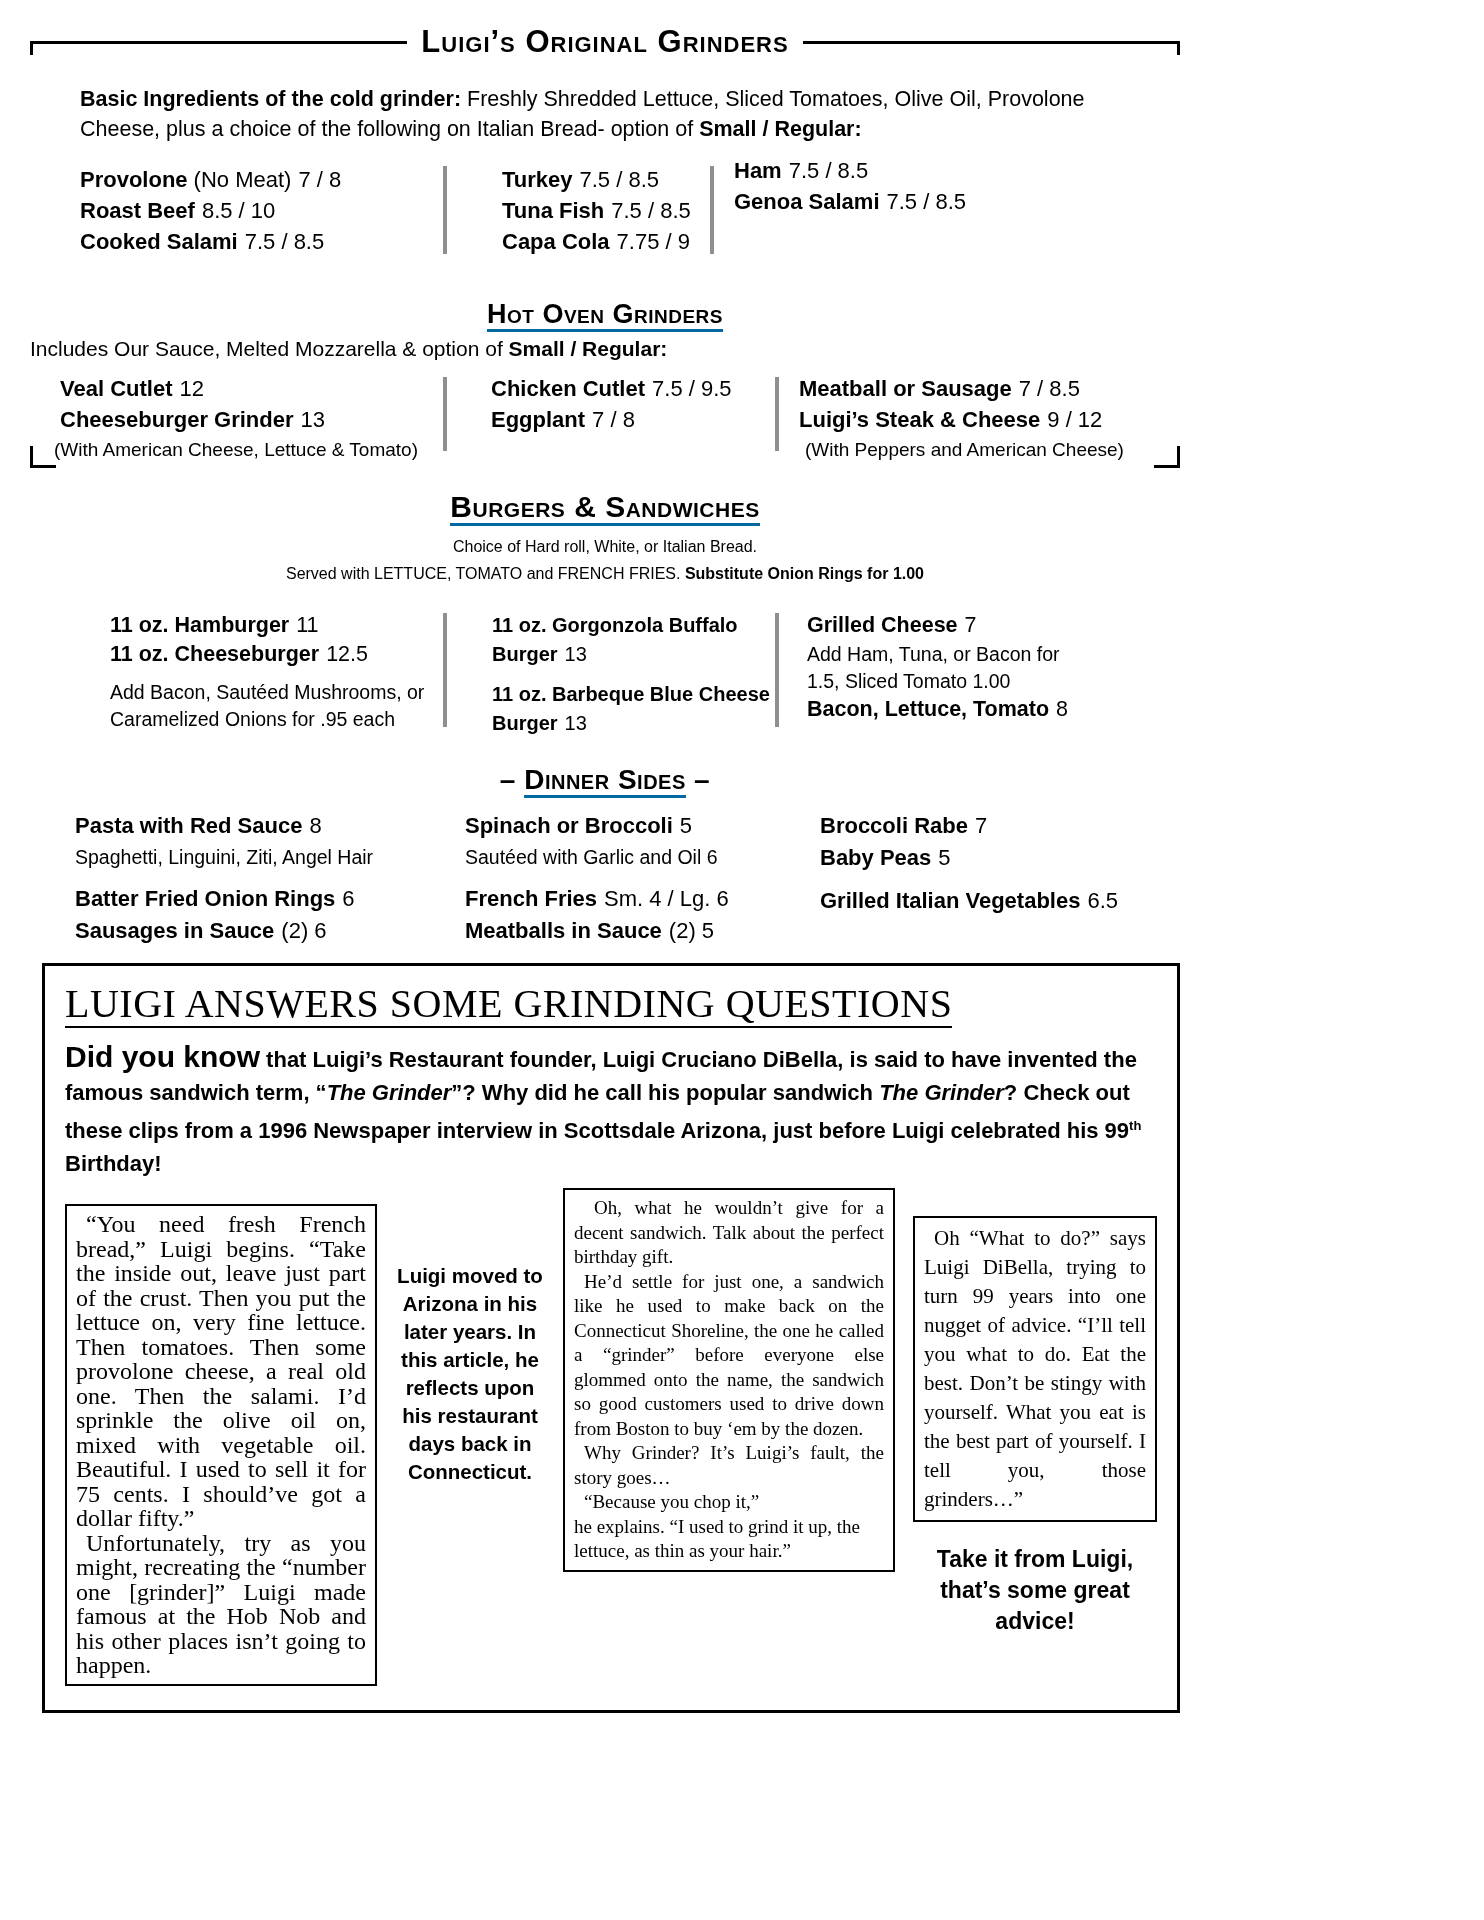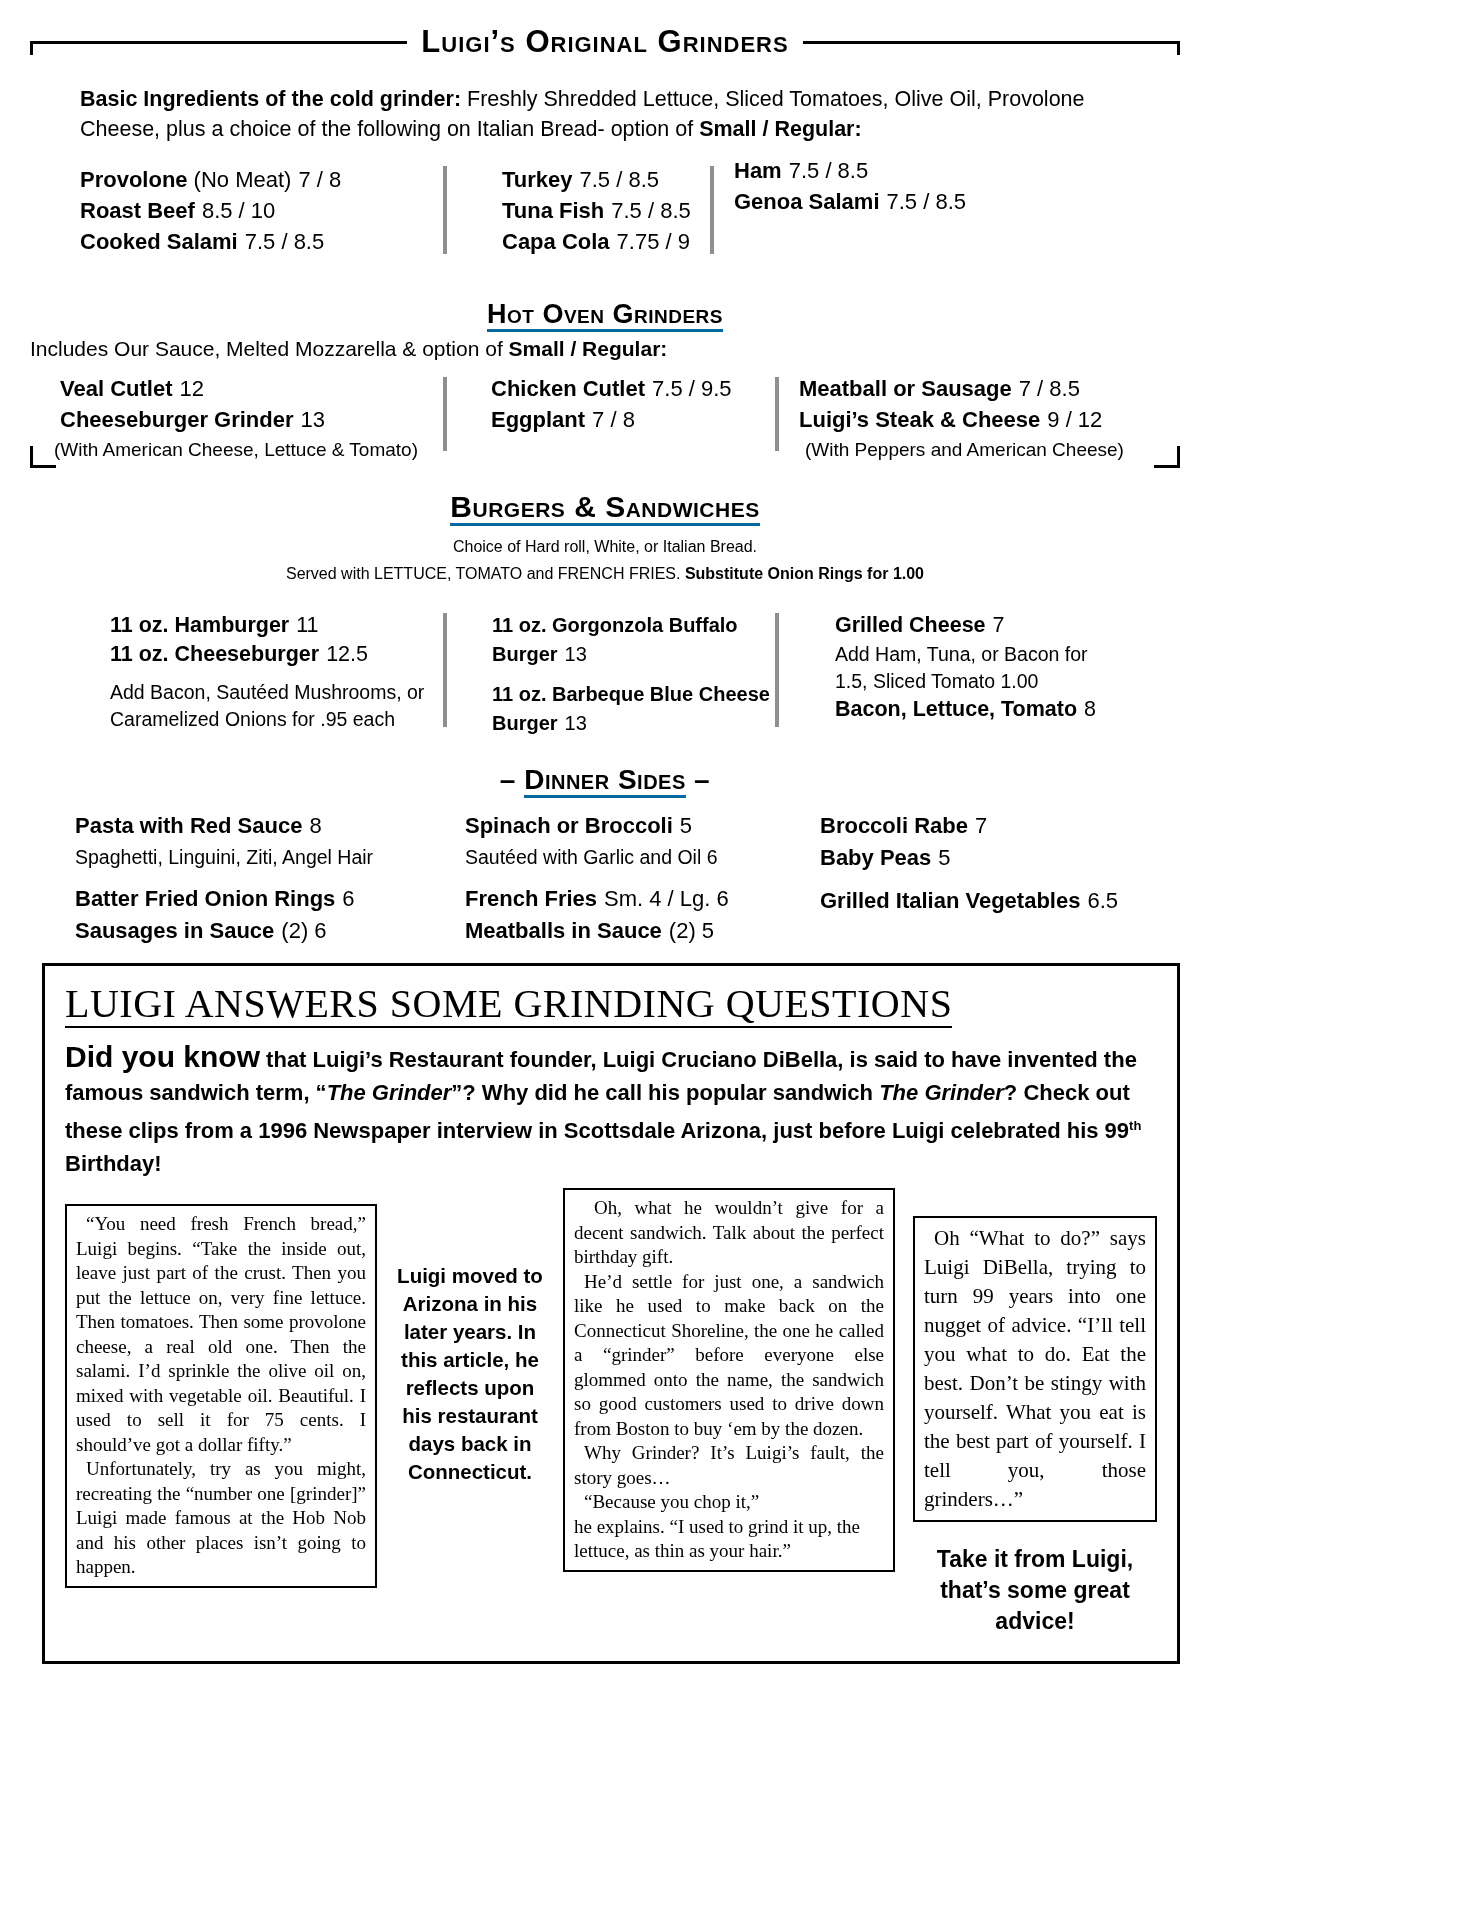--- a/index.html
+++ b/index.html
@@ -48,21 +48,21 @@
   .col-note { font-size:19px; font-weight:normal; line-height:24px; margin-top:3px; white-space:nowrap; }
   .hot-col1 .col-note { margin-left:-6px; }
   .hot-col3 .col-note { margin-left:6px; }
 
   .burgers-heading { font-size:30px; margin-top:22px; }
   .center-sub { text-align:center; font-size:16px; line-height:27px; }
   .burgers-sub1 { margin-top:9px; }
   .burger-cols { margin-top:24px; }
   .burger-col1 { width:413px; padding-left:80px; }
   .burger-col2 { width:328px; padding-left:45px; }
-  .burger-col3 { flex:1; padding-left:56px; }
+  .burger-col3 { flex:1; padding-left:28px; }
   .burger-cols .mi { font-size:21.5px; line-height:29px; }
   .burger-col2 .mi { font-size:20px; white-space:normal; }
   .vdiv.burger { height:114px; margin-top:2px; }
   .sub-note { font-size:19.5px; line-height:27px; font-weight:normal; }
   .burger-col1 .sub-note { margin-top:10px; width:320px; }
   .burger-col3 .sub-note { width:258px; margin-top:1px; }
   .gap { margin-top:11px; }
 
   .sides-heading { font-size:28px; margin-top:26px; }
   .sides-cols { margin-top:14px; }
@@ -78,21 +78,21 @@
   .story-heading span { border-bottom:2px solid #000; }
   .story-intro { margin-top:13px; font-weight:bold; font-size:22px; line-height:33px; }
   .story-intro .lead { font-size:30px; }
   .story-intro i { font-style:italic; }
   .story-intro sup { font-size:13px; vertical-align:super; }
   .story-cols { display:flex; margin-top:8px; align-items:flex-start; }
   .quote-box { border:2px solid #000; font-family:"Liberation Serif", serif; text-align:justify; padding:6px 9px; }
   .quote-box p { margin:0; }
   .ind { text-indent:10px; }
   .ind2 { text-indent:20px; }
-  .qa { width:312px; margin-top:16px; font-size:19px; line-height:24.5px; }
+  .qa { width:312px; margin-top:16px; font-size:24px; line-height:24.5px; }
   .aside-col { width:162px; margin-top:74px; margin-left:12px; font-weight:bold; font-size:20.5px; line-height:28px; text-align:center; }
   .qb { width:332px; margin-left:12px; font-size:19px; line-height:24.5px; }
   .qb .leftal { text-align:left; }
   .qc-col { flex:1; margin-left:18px; }
   .qc { margin-top:28px; font-size:21px; line-height:29px; }
   .closing { margin-top:22px; text-align:center; font-weight:bold; font-size:23px; line-height:31px; padding:0 10px; }
 </style>
 </head>
 <body>
 

